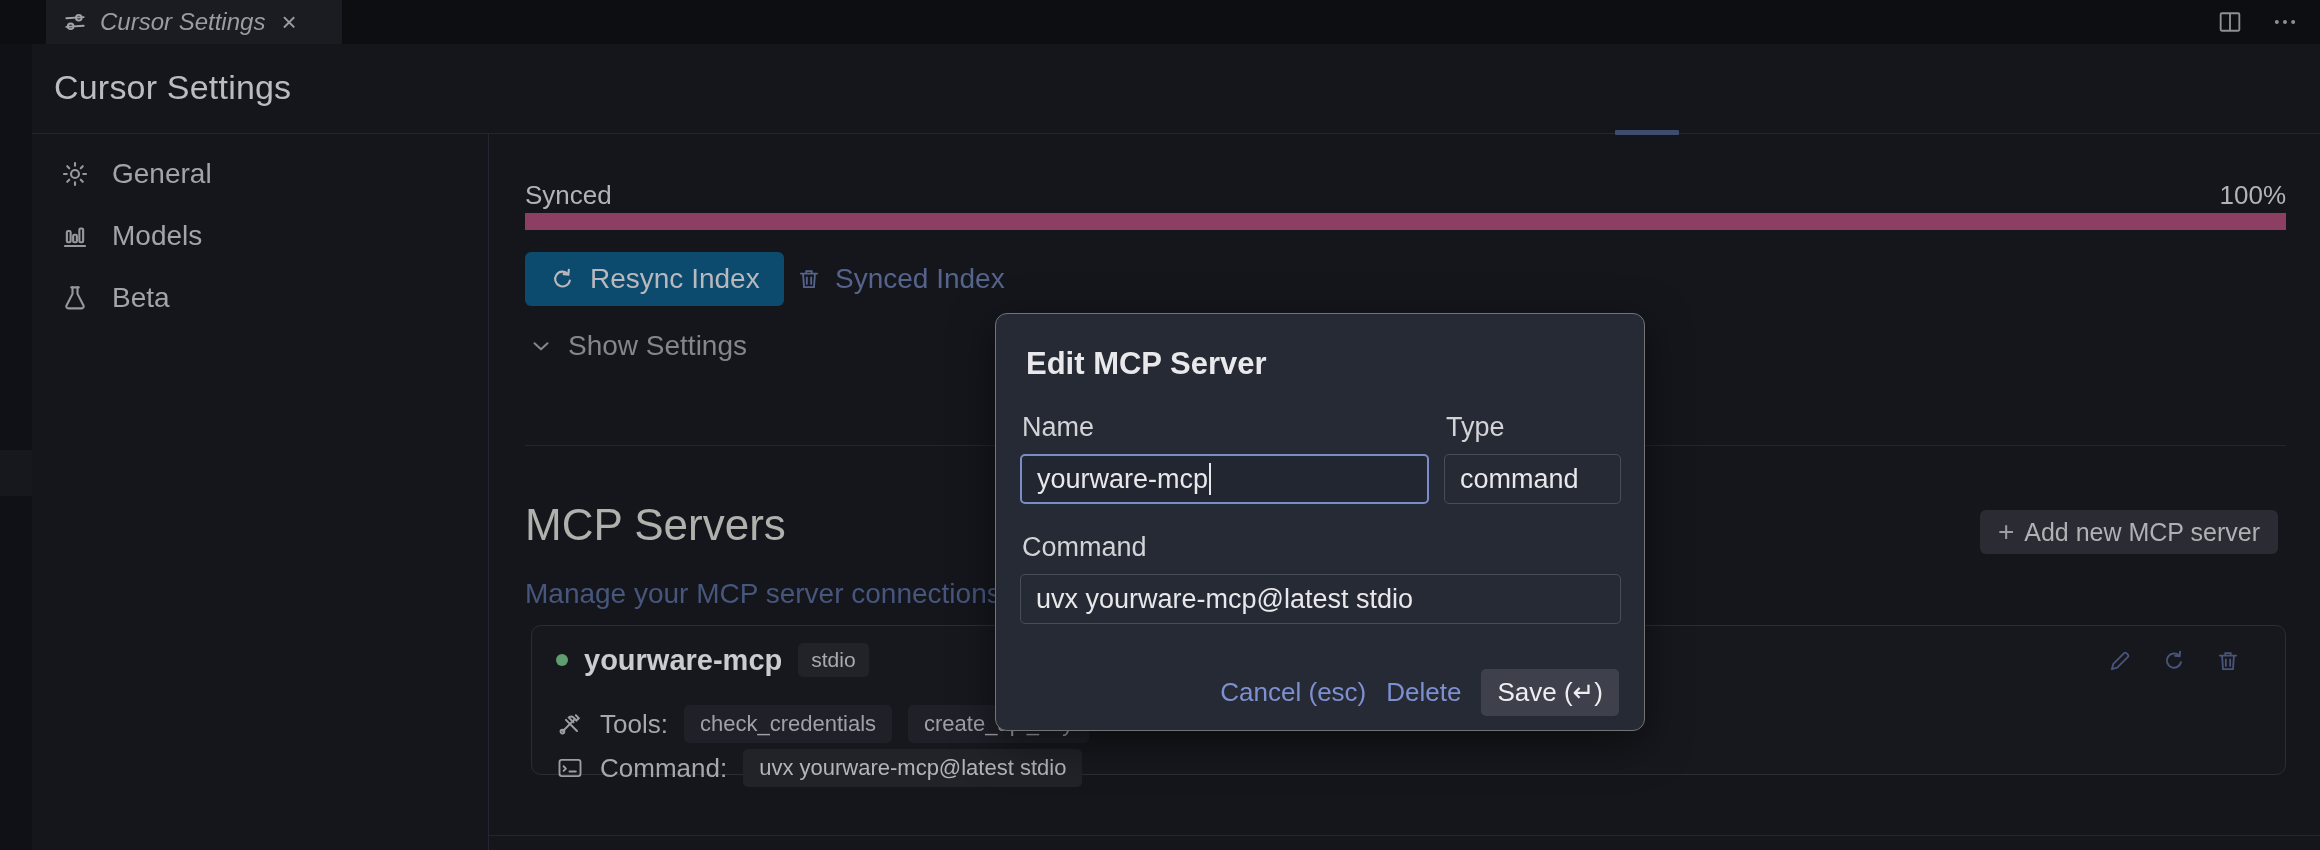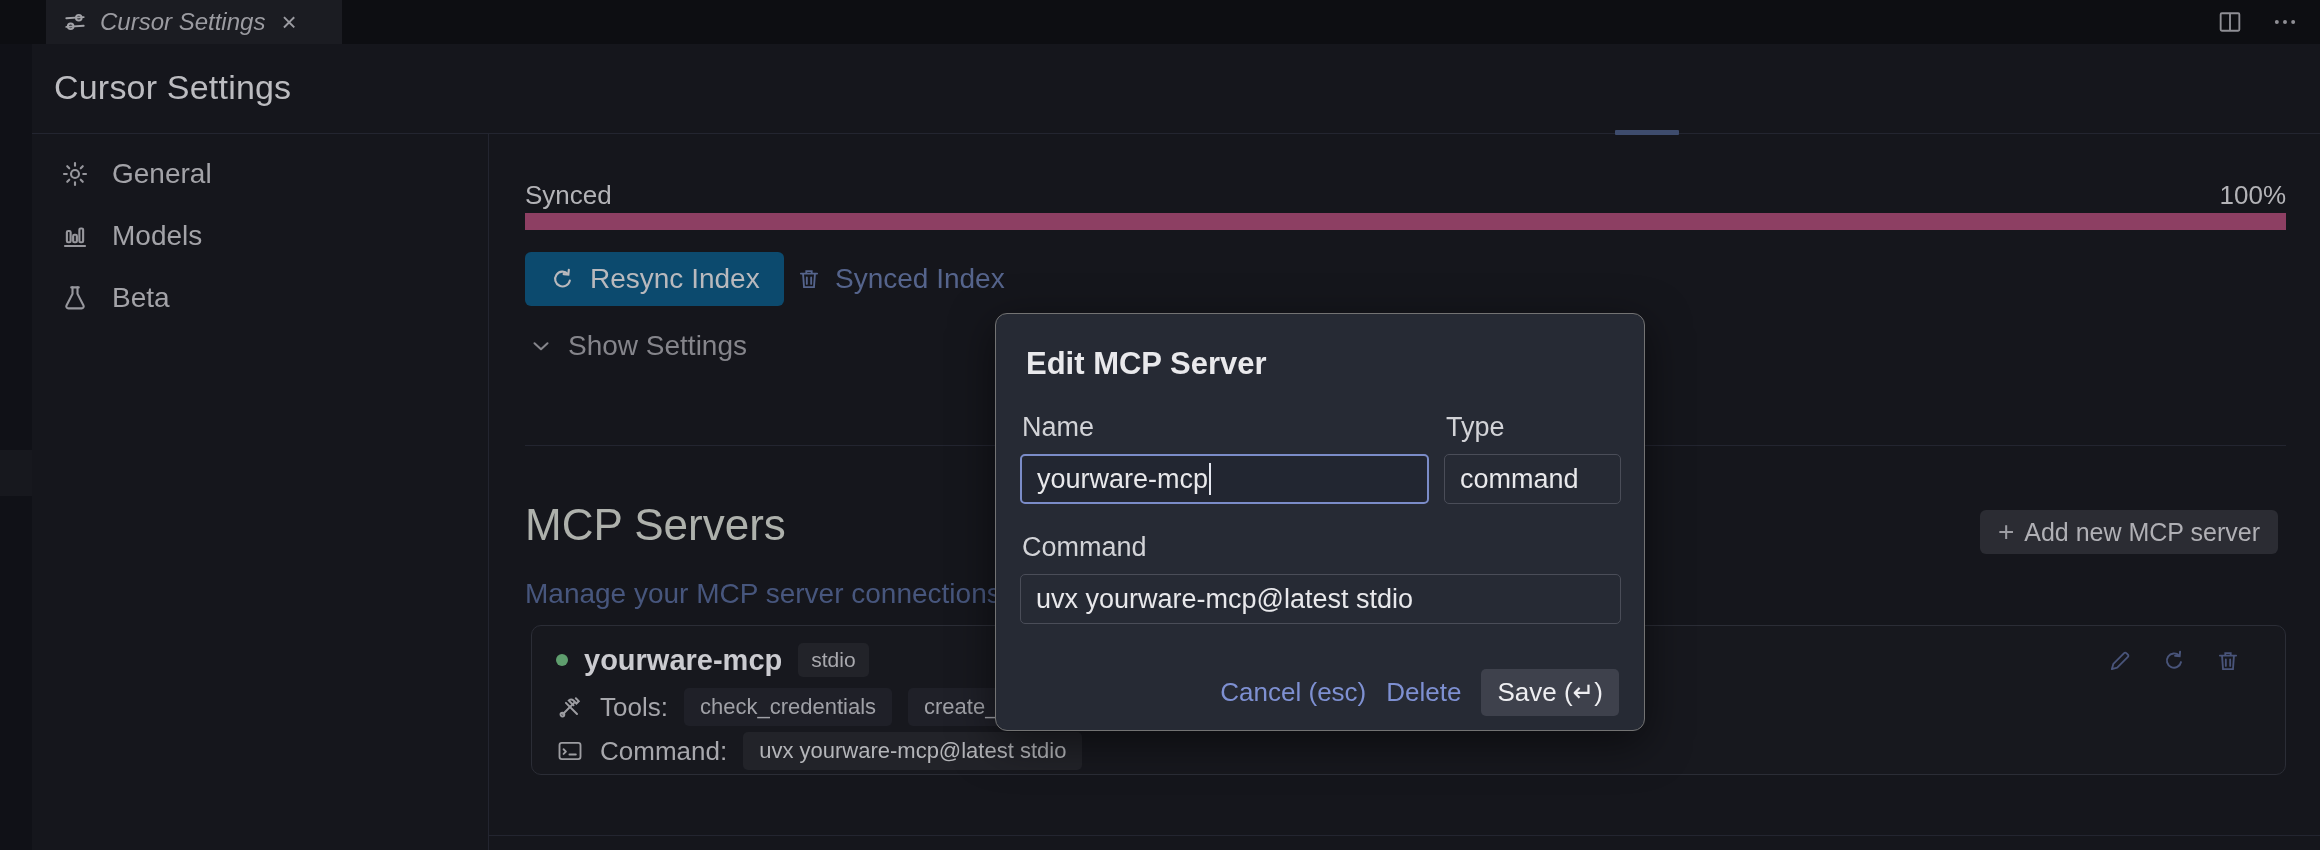--- a/index.html
+++ b/index.html
@@ -232,21 +232,21 @@
   <span class="plus">+</span>
   <span>Add new MCP server</span>
 </div>
 
 <div class="server-card">
   <div class="srv-row">
     <span class="srv-dot"></span>
     <span class="srv-name">yourware-mcp</span>
     <span class="badge">stdio</span>
   </div>
-  <div class="srv-row" style="margin-top:7px;">
+  <div class="srv-row" style="margin-top:24px;">
     <span class="srv-ic">
       <svg width="28" height="28" viewBox="0 0 24 24" fill="none" stroke="currentColor" stroke-width="1.7" stroke-linecap="round">
         <path d="M8.5 8.5 L18 18"></path>
         <path d="M17 4.5l2.5 2.5-2 2-2.5-2.5a3 3 0 0 0-4 0l4 4"></path>
         <path d="M15.5 8.5 L6 18"></path>
         <circle cx="5.5" cy="18.5" r="1.6"></circle>
       </svg>
     </span>
     <span class="srv-label">Tools:</span>
     <span class="badge tool-badge">check_credentials</span>

